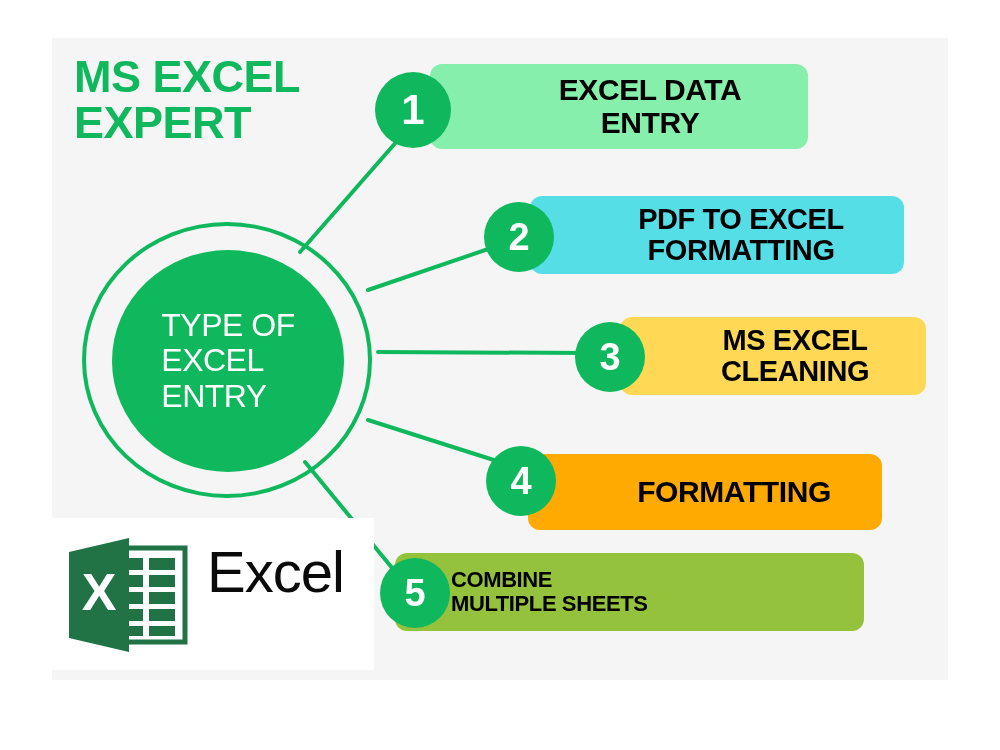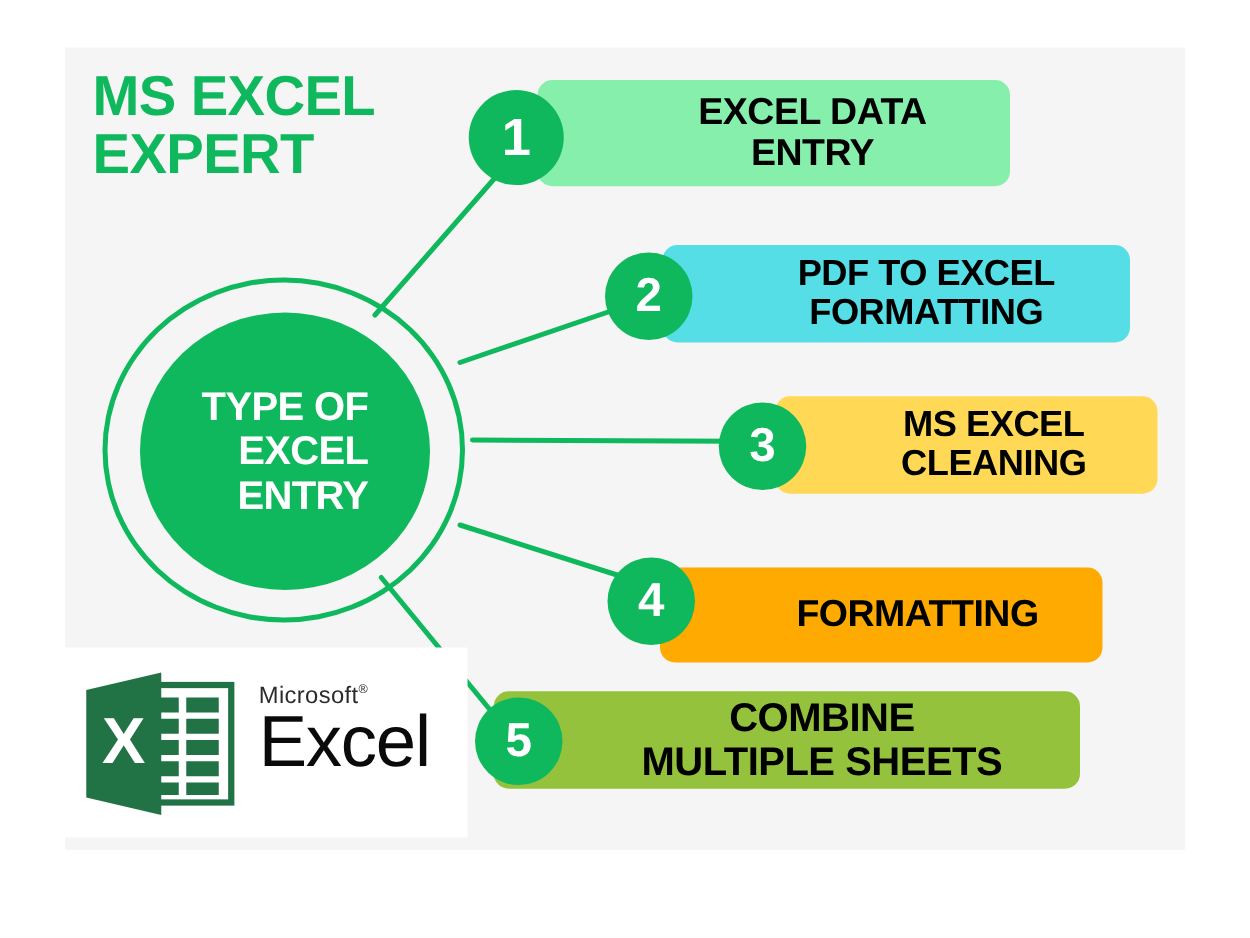--- a/index.html
+++ b/index.html
@@ -83,23 +83,23 @@
     height: 222px;
     border-radius: 50%;
     background: #0fb85c;
     display: flex;
     align-items: center;
     justify-content: center;
   }
   #hub-label {
     color: #ffffff;
     font-size: 32px;
-    font-weight: bold;
+    font-weight: normal;
     line-height: 1.1;
-    text-align: right;
+    text-align: left;
     letter-spacing: -0.5px;
     white-space: pre-line;
   }
 
   
   .item {
     position: absolute;
     z-index: 7;
     display: flex;
     align-items: center;
@@ -226,21 +226,21 @@
 
   <div class="item">
     <div class="item-bar" style="left:528px; top:442px; width:354px; height:76px; background:#ffaa00; padding-left:58px;margin-top:12px;">
       <div class="item-text" style="font-size:30px; text-align:center; width:100%;">FORMATTING</div>
     </div>
     <div class="badge" style="left:486px; top:446px; width:70px; height:70px; font-size:38px;">4</div>
   </div>
 
   <div class="item">
     <div class="item-bar" style="left:395px; top:553px; width:469px; height:78px; background:#95c23d; padding-left:56px;">
-      <div class="item-text" style="font-size:32px; text-align:center; width:100%;">COMBINE
+      <div class="item-text" style="font-size:22px; width:100%;">COMBINE
 MULTIPLE SHEETS</div>
     </div>
     <div class="badge" style="left:380px; top:558px; width:70px; height:70px; font-size:38px;">5</div>
   </div>
 
   <div id="excel-logo">
     <svg id="excel-mark" viewBox="0 0 122 118" xmlns="http://www.w3.org/2000/svg">
 
       <rect x="52" y="12" width="66" height="94" fill="#ffffff" stroke="#217346" stroke-width="5"></rect>
       <g fill="#217346">
@@ -253,20 +253,17 @@
         <rect x="60" y="73" width="16" height="12"></rect>
         <rect x="82" y="73" width="26" height="12"></rect>
         <rect x="60" y="90" width="16" height="10"></rect>
         <rect x="82" y="90" width="26" height="10"></rect>
       </g>
 
       <polygon points="2,16 62,2 62,116 2,102" fill="#217346"></polygon>
       <text x="32" y="74" font-family="Liberation Sans, sans-serif" font-size="52" font-weight="bold" fill="#ffffff" text-anchor="middle">X</text>
     </svg>
     <div id="excel-word">
-      <div id="excel-ms">
-        <span>Microsoft</span><sup>®</sup>
-      </div>
       <div id="excel-name">Excel</div>
     </div>
   </div>
 
 </div>
 
 </body></html>

